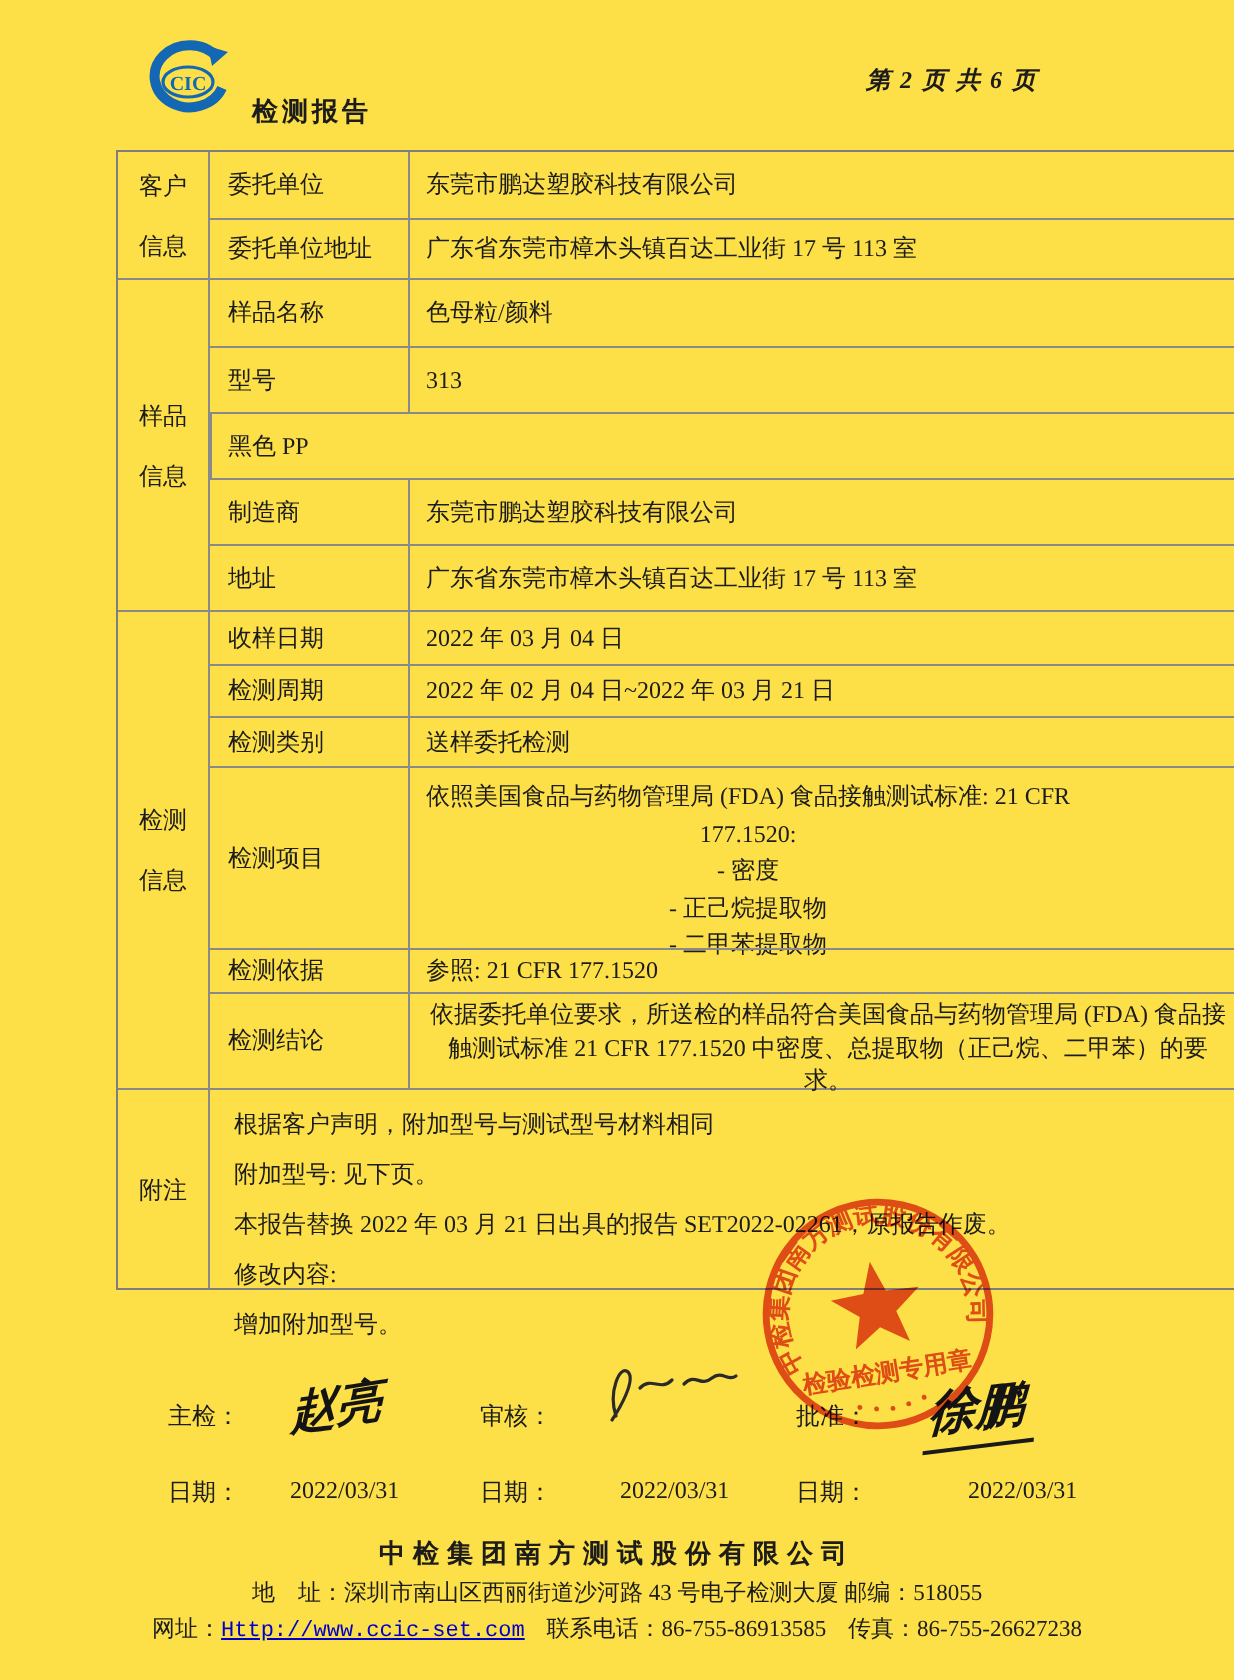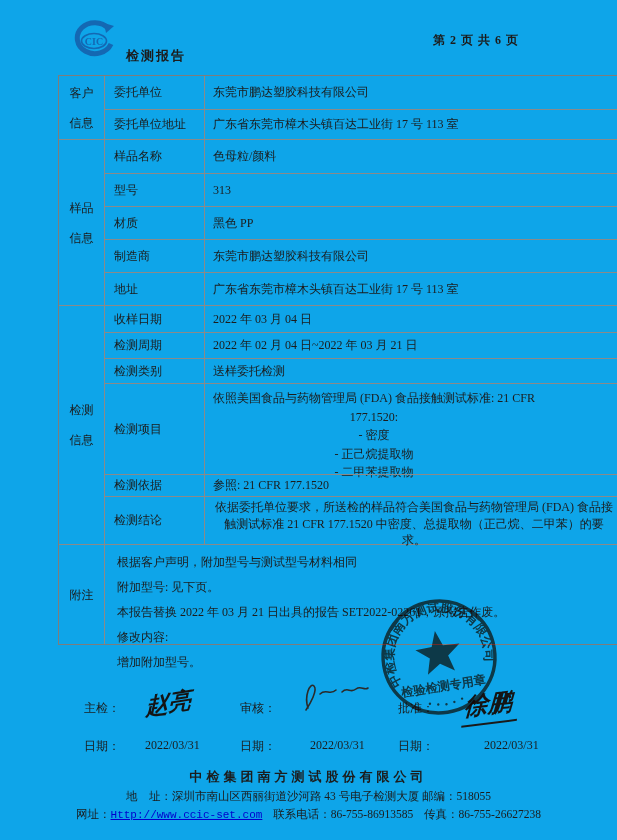--- a/index.html
+++ b/index.html
@@ -1,24 +1,24 @@
 <!DOCTYPE html>
 <html><head>
 <meta charset="utf-8">
 <style>
   html,body{margin:0;padding:0;background:#e8e8e8;}
   .page{
-    position:relative;width:617px;height:840px;background:#0ea5e9;
+    position:relative;width:617px;height:840px;background:#fde047;
     font-family:"Liberation Serif","DejaVu Serif",serif;
     color:#1c1c1c;overflow:hidden;margin:0 auto;
   }
   
   .hdr-title{position:absolute;left:126px;top:31px;font-size:13px;font-weight:700;letter-spacing:2px;margin-top:16px;}
   .hdr-no{position:absolute;left:223px;top:32px;font-size:12px;font-weight:700;}
-  .hdr-page{position:absolute;left:433px;top:32px;font-size:12px;font-weight:700;letter-spacing:1px;}
+  .hdr-page{position:absolute;left:433px;top:32px;font-size:12px;font-weight:700;letter-spacing:1px;font-style:italic;}
   .logo{position:absolute;left:70px;top:20px;}
   
   .tbl{position:absolute;left:58px;top:75px;width:566px;border:1px solid #7d7d7d;box-sizing:border-box;font-size:12px;}
   .sec{display:flex;box-sizing:border-box;}
   .sec + .sec{border-top:1px solid #8a8a8a;}
   .sec-label{width:45px;flex:0 0 45px;display:flex;align-items:center;justify-content:center;
     text-align:center;white-space:pre-line;line-height:30px;box-sizing:border-box;}
   .rows{flex:1;display:flex;flex-direction:column;border-left:1px solid #8a8a8a;box-sizing:border-box;}
   .row{display:flex;box-sizing:border-box;}
   .row + .row{border-top:1px solid #8a8a8a;}
@@ -80,21 +80,20 @@
       <div class="rows">
         <div class="row" style="height:33px">
           <div class="flabel">样品名称</div>
           <div class="fvalue">色母粒/颜料</div>
         </div>
         <div class="row" style="height:33px">
           <div class="flabel">型号</div>
           <div class="fvalue">313</div>
         </div>
         <div class="row" style="height:33px">
-          <div class="flabel">材质</div>
           <div class="fvalue">黑色 PP</div>
         </div>
         <div class="row" style="height:33px">
           <div class="flabel">制造商</div>
           <div class="fvalue">东莞市鹏达塑胶科技有限公司</div>
         </div>
         <div class="row" style="height:33px">
           <div class="flabel">地址</div>
           <div class="fvalue">广东省东莞市樟木头镇百达工业街 17 号 113 室</div>
         </div>

